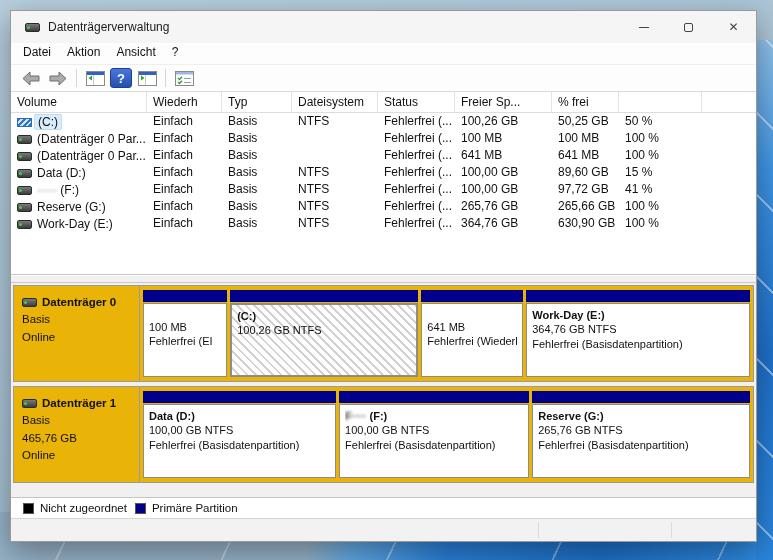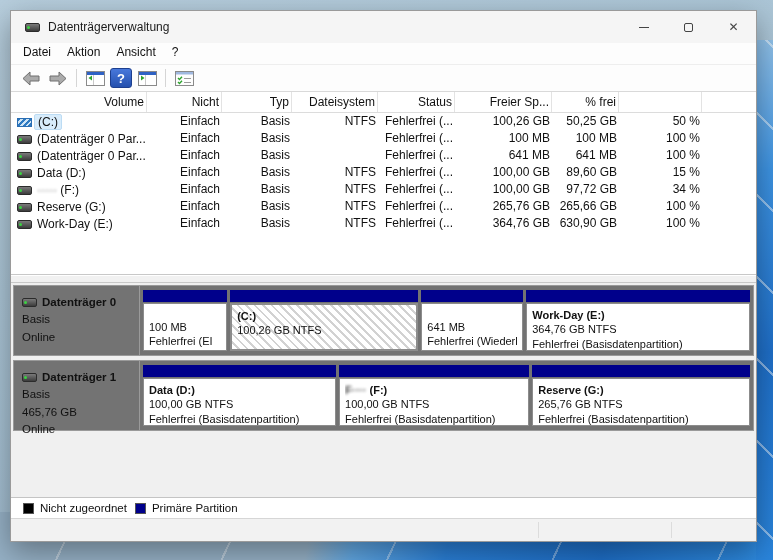--- a/index.html
+++ b/index.html
@@ -51,37 +51,37 @@
   .toolbar { height:27px; flex:0 0 27px; background:#fdfdfd; display:flex; align-items:center;
     padding-left:8px; border-bottom:1px solid #d9d9d9; gap:3px; }
   .tool-btn { width:24px; height:22px; display:flex; align-items:center; justify-content:center; border-radius:2px; }
   .tool-sep { width:1px; height:18px; background:#d5d5d5; margin:0 3px; }
   .help-btn { width:22px; height:20px; border-radius:3px; color:#fff; font-weight:bold; font-size:13px;
     background:linear-gradient(180deg,#4878db,#2450ae); display:flex; align-items:center; justify-content:center;
     border:1px solid #1d3f8f; }
 
   
   .list-pane { height:182px; flex:0 0 182px; background:#fff; overflow:hidden; }
-  .vgrid { display:grid; grid-template-columns:136px 75px 70px 86px 77px 97px 67px 83px 1fr;text-align:right; }
+  .vgrid { display:grid; grid-template-columns:136px 75px 70px 86px 77px 97px 67px 83px 1fr; }
   .lv-header { border-bottom:1px solid #dcdcdc; }
   .lv-header .hcell { font-size:12px; color:#111; padding:3px 2px 3px 6px; height:20px;
     border-right:1px solid #e3e3e3; white-space:nowrap; overflow:hidden; }
   .lv-row { height:17px; }
   .lv-row .cell { font-size:12px; color:#111; padding:1px 2px 0 6px; white-space:nowrap; overflow:hidden; }
   .name-cell { display:flex; align-items:center; gap:5px; }
   .sel-pill { background:#d8ecfb; border:1px solid #bcdcf4; border-radius:2px; padding:0 3px; margin-left:-3px; }
   .blur { filter:blur(1.4px); opacity:.8; }
 
   
   .splitter { height:9px; flex:0 0 9px; background:#f1f1f1; border-top:1px solid #c8c8c8;
     border-bottom:1px solid #c8c8c8; box-shadow:inset 0 1px 0 #fff; }
 
   
   .graph-pane { height:214px; flex:0 0 214px; background:#f0f0f0; padding:2px 2px 0 2px; }
-  .disk-row { display:flex; height:71px; border:1px solid #9a9a9a; background:#737373; margin-bottom:4px; }
+  .disk-row { display:flex; height:97px; border:1px solid #9a9a9a; background:#eab308; margin-bottom:4px; }
   .disk-label { width:126px; flex:0 0 126px; border-right:1px solid #9a9a9a; padding:8px 6px 0 8px;
     font-size:11.5px; line-height:1.5; color:#111; }
   .disk-title { display:flex; align-items:center; gap:5px; font-weight:bold; white-space:nowrap; }
   .parts { flex:1; display:flex; gap:3px; padding:4px 3px; }
   .part { display:flex; flex-direction:column; min-width:0; }
   .part-bar { height:12px; flex:0 0 12px; background:#00008b; }
   .part-box { flex:1; margin-top:1px; background:#fff; border:1px solid #8c8c8c;
     padding:4px 5px; font-size:11px; line-height:1.3; color:#111; overflow:hidden; }
   .part-box.no-title { padding-top:16px; }
   .part-box.selected { background:repeating-linear-gradient(45deg,#fff 0 4px,#d2d2d2 4px 6px);
@@ -173,21 +173,21 @@
           <path d="M3 11 l1.5 1.5 L7 9.8" stroke="#2da32d" stroke-width="1.4" fill="none"></path>
           <line x1="9" y1="7.5" x2="16" y2="7.5" stroke="#9a9a9a"></line>
           <line x1="9" y1="11.5" x2="16" y2="11.5" stroke="#9a9a9a"></line>
         </svg>
       </div>
     </div>
 
     <div class="list-pane">
       <div class="vgrid lv-header">
         <div class="hcell">Volume</div>
-        <div class="hcell">Nicht</div>
+        <div class="hcell">Wiederh</div>
         <div class="hcell">Typ</div>
         <div class="hcell">Dateisystem</div>
         <div class="hcell">Status</div>
         <div class="hcell">Freier Sp...</div>
         <div class="hcell">% frei</div>
         <div class="hcell"></div>
       </div>
 
       <div class="vgrid lv-row">
         <div class="cell name-cell">
@@ -253,21 +253,21 @@
         <div class="cell name-cell">
             <span class="drive-icon"></span>
             <span><span class="blur">·····</span><span> (F:)</span></span>
           </div>
         <div class="cell">Einfach</div>
         <div class="cell">Basis</div>
         <div class="cell">NTFS</div>
         <div class="cell">Fehlerfrei (...</div>
         <div class="cell">100,00 GB</div>
         <div class="cell">97,72 GB</div>
-        <div class="cell">34 %</div>
+        <div class="cell">41 %</div>
         <div class="cell"></div>
       </div>
 
       <div class="vgrid lv-row">
         <div class="cell name-cell">
             <span class="drive-icon"></span>
             <span>Reserve (G:)</span>
           </div>
         <div class="cell">Einfach</div>
         <div class="cell">Basis</div>

